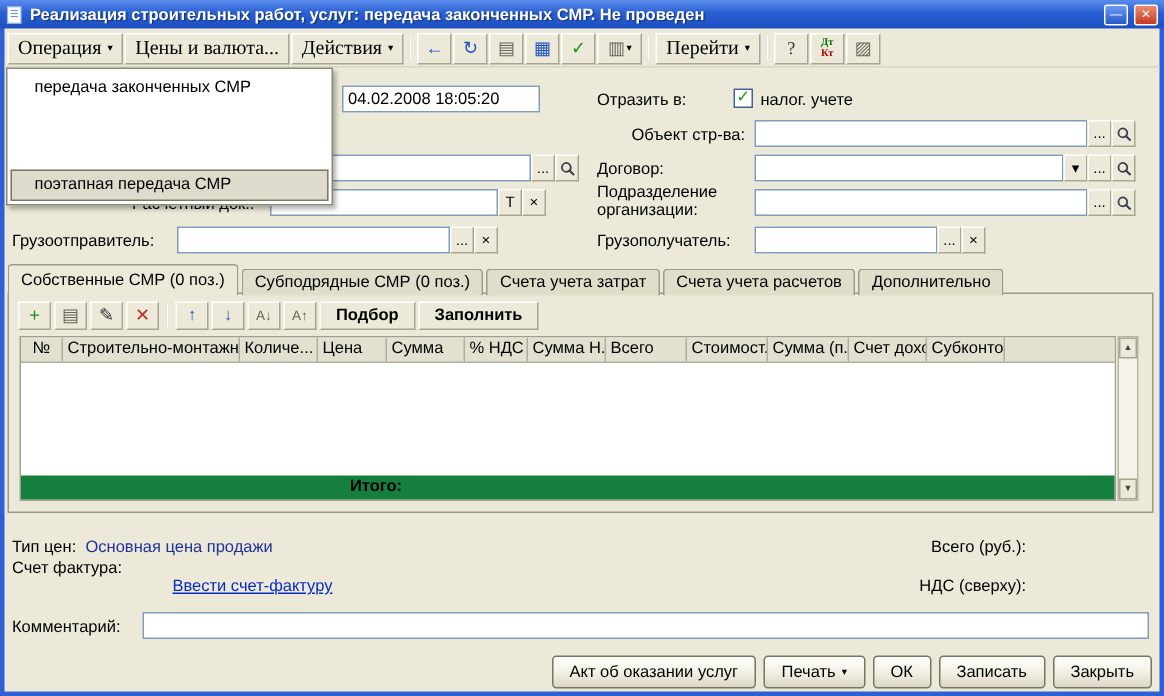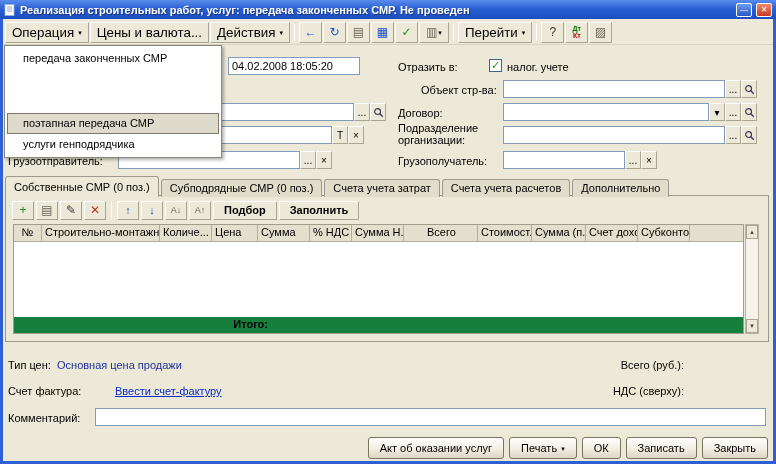--- a/index.html
+++ b/index.html
@@ -5,21 +5,21 @@
 *{box-sizing:border-box;margin:0;padding:0;}
 body{font-family:"Liberation Sans","DejaVu Sans",sans-serif;font-size:11px;color:#000;background:#9A9A9A;}
 button{font-family:inherit;color:#000;cursor:default;}
 .window{position:relative;width:776px;height:464px;background:#2E5FD5;overflow:hidden;}
 .titlebar{position:absolute;left:0;top:0;width:776px;height:19px;background:linear-gradient(180deg,#5A8CEC 0%,#2A60D4 45%,#1C4EC0 100%);display:flex;align-items:center;gap:4px;padding:0 4px;}
 .title-text{flex:1;color:#fff;font-weight:bold;white-space:nowrap;overflow:hidden;text-shadow:1px 1px 1px rgba(0,0,0,.4);}
 .tb-btn{width:16px;height:14px;flex:0 0 auto;border:1px solid #fff;border-radius:2px;background:linear-gradient(180deg,#6E9AF4,#2A58C8);color:#fff;font-size:8px;line-height:11px;text-align:center;padding:0;}
 .tb-btn.close{background:linear-gradient(180deg,#EE8A70,#C83A20);}
 .client{position:absolute;left:3px;top:19px;width:770px;height:442px;background:#ECE9D8;}
 .toolbar{position:absolute;left:3px;top:20px;width:770px;height:25px;display:flex;align-items:center;gap:1px;padding:0 2px;border-bottom:1px solid #D9D5C5;}
-.tbtn{height:21px;display:inline-flex;align-items:center;gap:4px;padding:0 6px;background:#ECE9D8;border:1px solid;border-color:#FFF #A9A591 #A9A591 #FFF;}
+.tbtn{height:21px;display:inline-flex;align-items:center;gap:4px;padding:0 6px;background:#ECE9D8;border:1px solid;border-color:#FFF #A9A591 #A9A591 #FFF;font-family:Liberation Serif, serif;}
 .tbtn.iconbtn{width:23px;justify-content:center;padding:0;gap:1px;}
 .tbtn.iconbtn.wide{width:30px;}
 .caret{font-size:7px;line-height:1;}
 .tsep{width:1px;height:17px;background:#A9A591;border-right:1px solid #fff;margin:0 3px;flex:0 0 auto;}
 .ic{font-size:12px;line-height:1;}
 .ic.blue{color:#1E50C8;}
 .ic.green{color:#1E8C28;}
 .ic.gray{color:#68655A;}
 .ic.red{color:#C03020;}
 .ic.dark{color:#333;}
@@ -234,21 +234,21 @@
 
   <div class="tablewrap">
     <div class="thead">
       <div class="th" style="width:28px;text-align:center;">№</div>
       <div class="th" style="width:118px;">Строительно-монтажна...</div>
       <div class="th" style="width:52px;">Количе...</div>
       <div class="th" style="width:46px;">Цена</div>
       <div class="th" style="width:52px;">Сумма</div>
       <div class="th" style="width:42px;">% НДС</div>
       <div class="th" style="width:52px;">Сумма Н...</div>
-      <div class="th" style="width:54px;margin-left:20px;">Всего</div>
+      <div class="th" style="width:54px;">Всего</div>
       <div class="th" style="width:54px;">Стоимост...</div>
       <div class="th" style="width:54px;">Сумма (п...</div>
       <div class="th" style="width:52px;">Счет дохо...</div>
       <div class="th" style="width:52px;">Субконто...</div>
       <div class="th filler" style="flex:1;"></div>
     </div>
     <div class="tbody"></div>
     <div class="tfoot">
       <div class="total">Итого:</div>
     </div>
@@ -257,21 +257,21 @@
   <div class="vscroll">
     <button class="sbtn">▲</button>
     <div class="strack"></div>
     <button class="sbtn">▼</button>
   </div>
 
   <span class="lbl" style="left:8px;top:359px;">Тип цен:</span>
   <span class="lbl bluetext" style="left:57px;top:359px;">Основная цена продажи</span>
   <span class="lbl" style="left:596px;top:359px;width:88px;text-align:right;">Всего (руб.):</span>
 
-  <span class="lbl" style="left:8px;top:385px;">Счет фактура:</span>
+  <span class="lbl" style="left:8px;top:373px;">Счет фактура:</span>
   <span class="lbl link" style="left:115px;top:385px;">Ввести счет-фактуру</span>
   <span class="lbl" style="left:596px;top:385px;width:88px;text-align:right;">НДС (сверху):</span>
 
   <span class="lbl" style="left:8px;top:412px;">Комментарий:</span>
   <input class="field" style="left: 95px; top: 408px; width: 671px;">
 
   <div class="bottombar">
     <button class="btn">
         <span>Акт об оказании услуг</span>
       </button>
@@ -286,16 +286,15 @@
         <span>Записать</span>
       </button>
     <button class="btn">
         <span>Закрыть</span>
       </button>
   </div>
 
   <div class="menu">
     <div class="menu-item">передача законченных СМР</div>
     <div class="menu-item selected">поэтапная передача СМР</div>
-    <div class="menu-item">услуги генподрядчика</div>
   </div>
 
 </div>
 
 </body></html>

